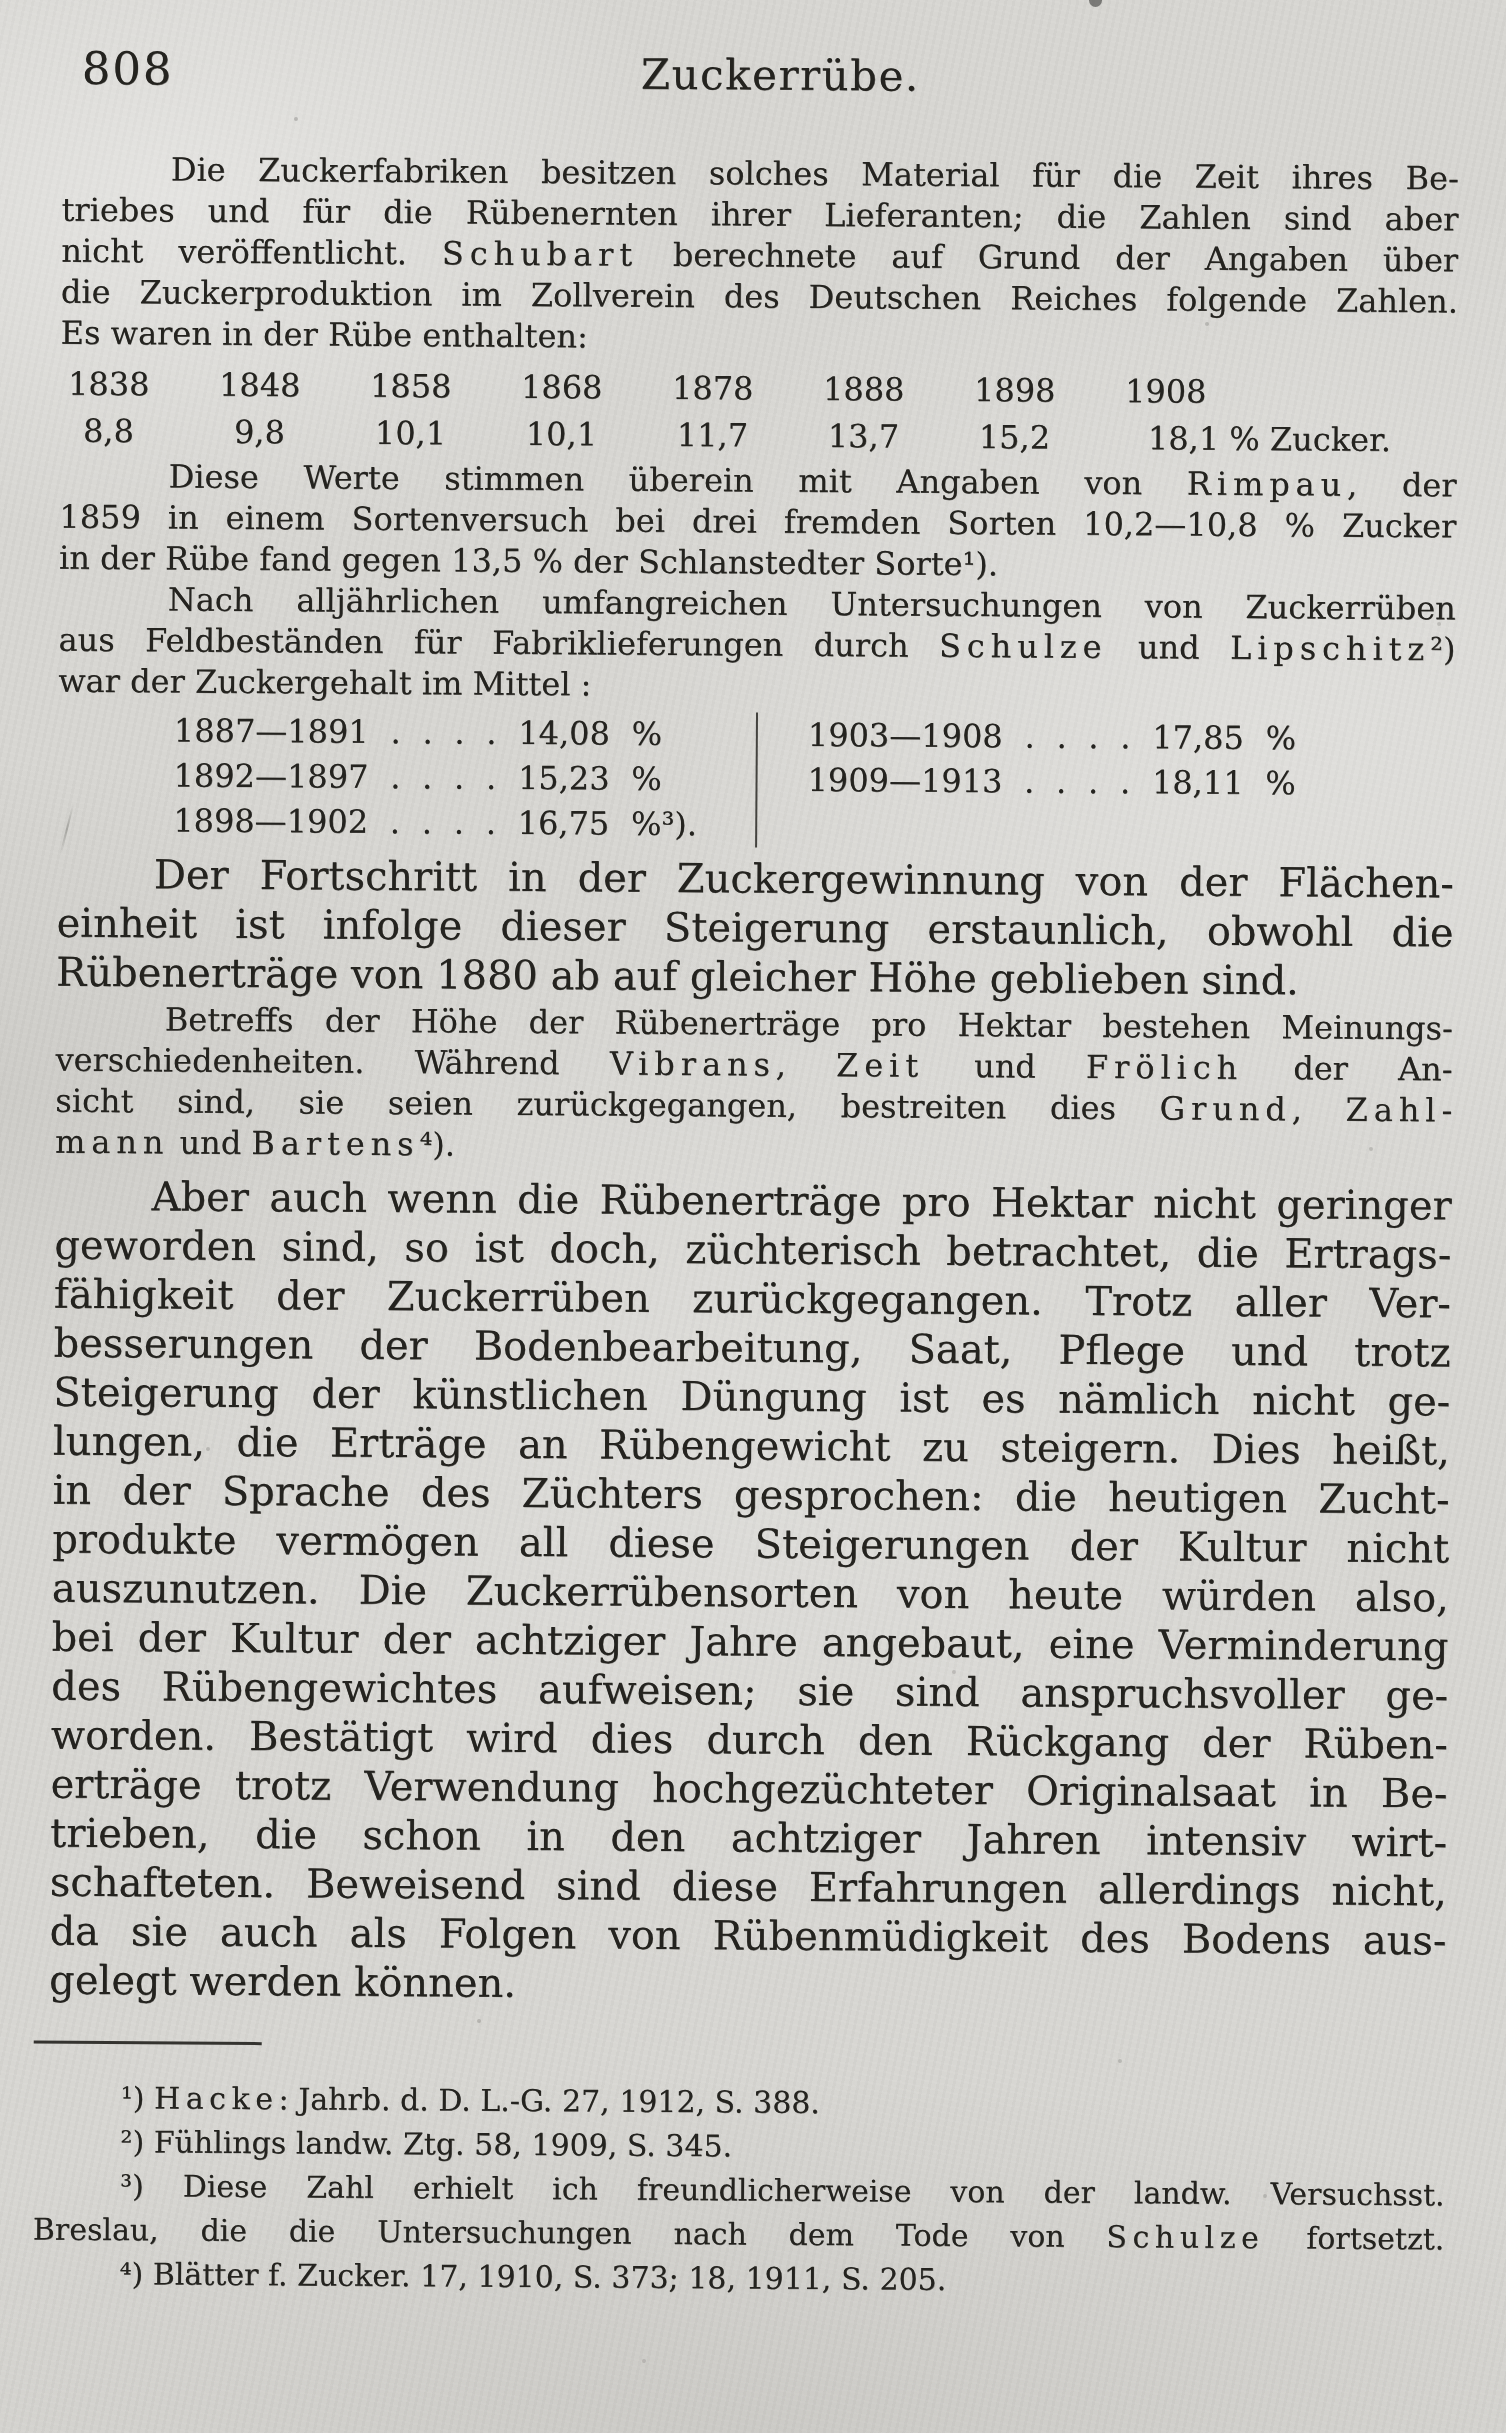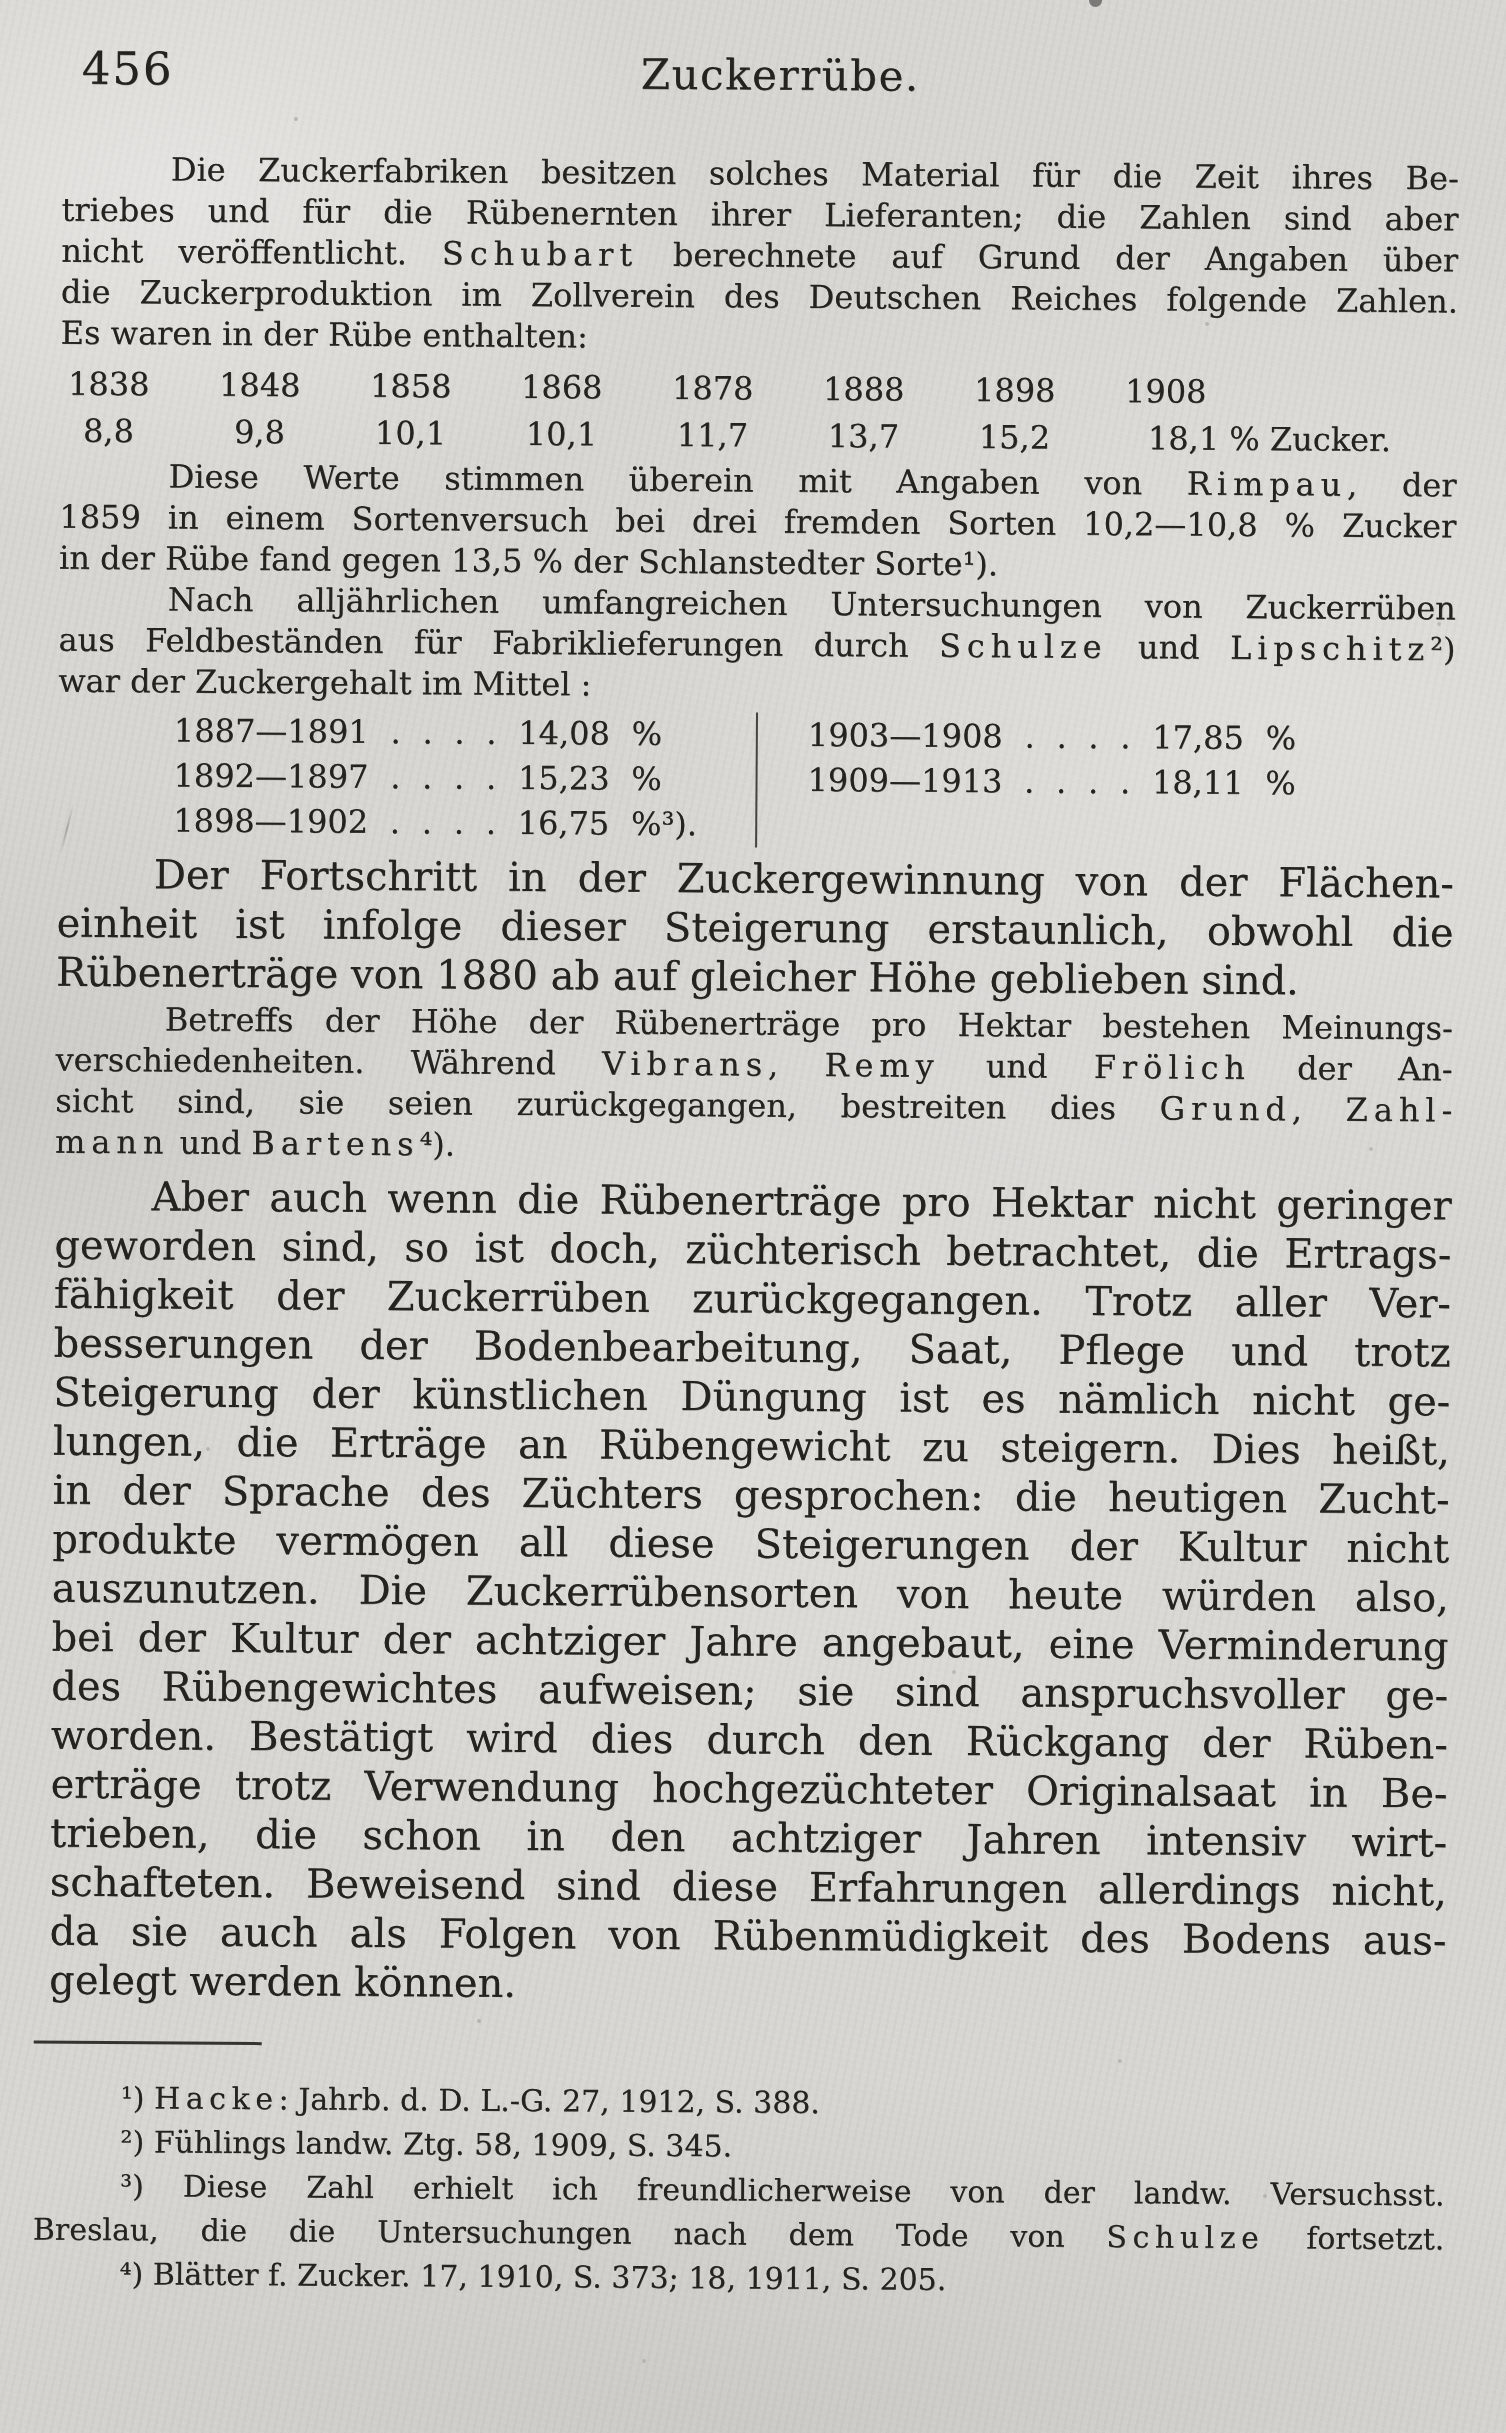--- a/index.html
+++ b/index.html
@@ -95,21 +95,21 @@
                 1119px 2060px 0 1px rgba(84,82,78,.22),
                 827px 254px 0 1px rgba(84,82,78,.2); }
 </style>
 </head>
 <body>
 
 <div class="page">
   <div class="page-inner">
 
     <header class="header">
-      <span class="pnum">456</span>
+      <span class="pnum">808</span>
       <span class="rtitle">Zuckerrübe.</span>
     </header>
 
     <section class="para petit p1">
         <div class="line indent">Die Zuckerfabriken besitzen solches Material für die Zeit ihres Be-</div>
         <div class="line">triebes und für die Rübenernten ihrer Lieferanten; die Zahlen sind aber</div>
         <div class="line">nicht veröffentlicht. <span class="sp">Schubart</span> berechnete auf Grund der Angaben über</div>
         <div class="line">die Zuckerproduktion im Zollverein des Deutschen Reiches folgende Zahlen.</div>
         <div class="line last">Es waren in der Rübe enthalten:</div>
       </section>
@@ -163,21 +163,21 @@
     </section>
 
     <section class="para gross p4">
         <div class="line indent">Der Fortschritt in der Zuckergewinnung von der Flächen-</div>
         <div class="line">einheit ist infolge dieser Steigerung erstaunlich, obwohl die</div>
         <div class="line last">Rübenerträge von 1880 ab auf gleicher Höhe geblieben sind.</div>
       </section>
 
     <section class="para petit p5">
         <div class="line indent">Betreffs der Höhe der Rübenerträge pro Hektar bestehen Meinungs-</div>
-        <div class="line">verschiedenheiten. Während <span class="sp">Vibrans</span>, <span class="sp">Remy</span> und <span class="sp">Frölich</span> der An-</div>
+        <div class="line">verschiedenheiten. Während <span class="sp">Vibrans</span>, <span class="sp">Zeit</span> und <span class="sp">Frölich</span> der An-</div>
         <div class="line">sicht sind, sie seien zurückgegangen, bestreiten dies <span class="sp">Grund</span>, <span class="sp">Zahl</span>-</div>
         <div class="line last"><span class="sp">mann</span> und <span class="sp">Bartens</span>⁴).</div>
       </section>
 
     <section class="para gross p6">
         <div class="line indent">Aber auch wenn die Rübenerträge pro Hektar nicht geringer</div>
         <div class="line">geworden sind, so ist doch, züchterisch betrachtet, die Ertrags-</div>
         <div class="line">fähigkeit der Zuckerrüben zurückgegangen. Trotz aller Ver-</div>
         <div class="line">besserungen der Bodenbearbeitung, Saat, Pflege und trotz</div>
         <div class="line">Steigerung der künstlichen Düngung ist es nämlich nicht ge-</div>

